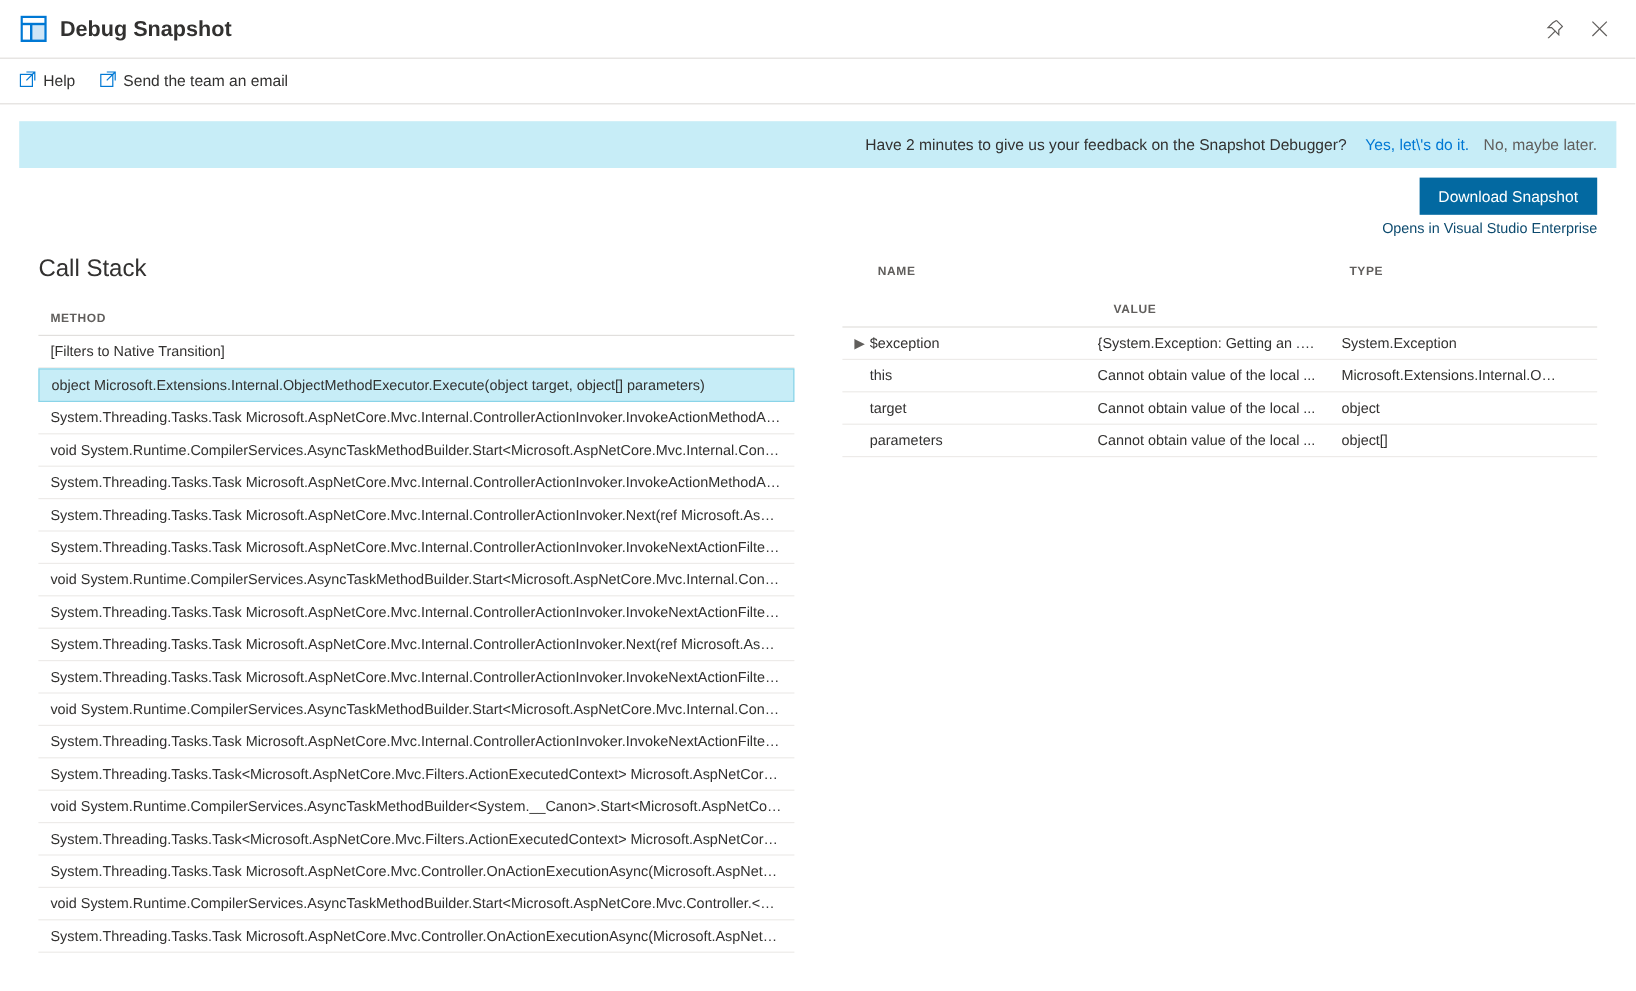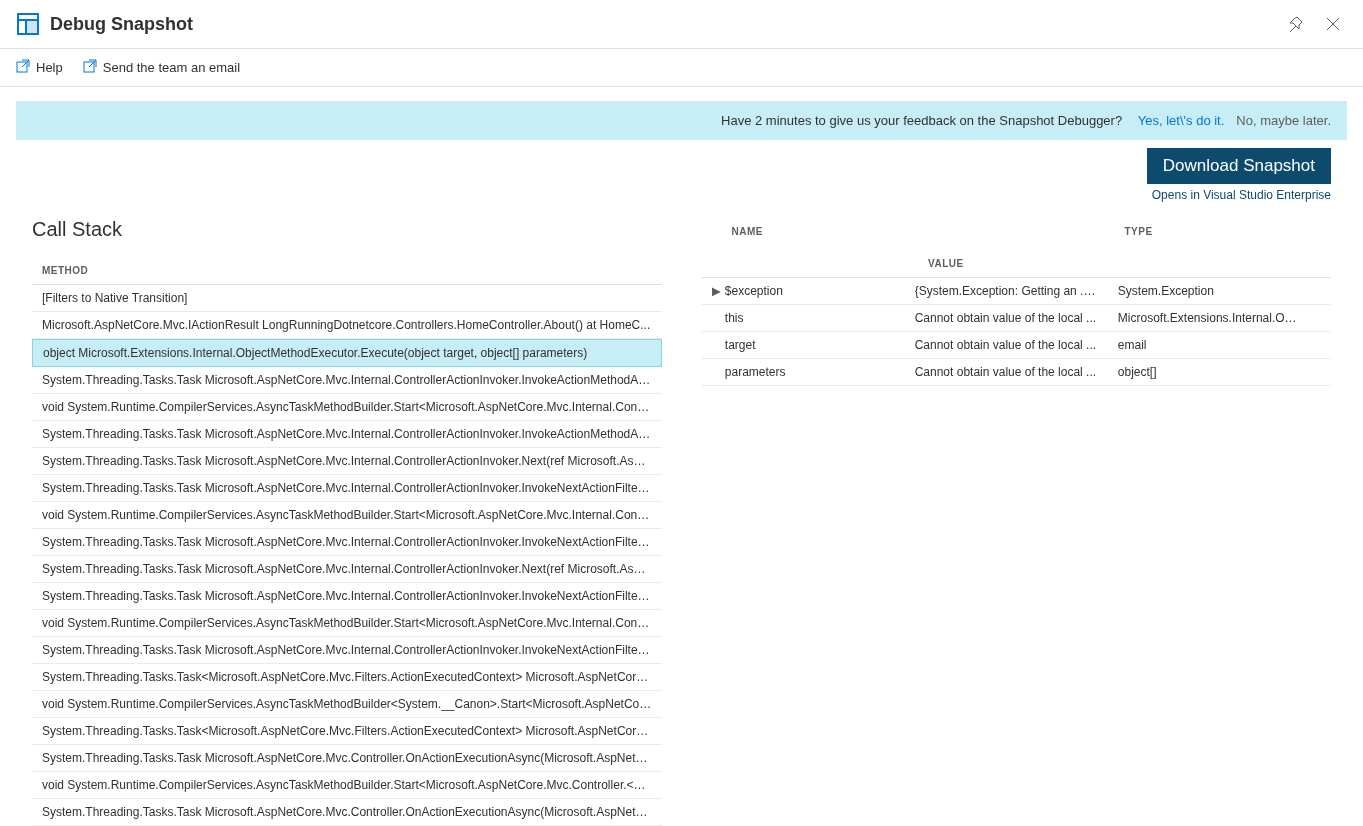--- a/index.html
+++ b/index.html
@@ -13,21 +13,21 @@
 .icon-btn { cursor: pointer; background: none; border: none; color: #605e5c; width: 28px; height: 28px; display: inline-flex; align-items: center; justify-content: center; }
 
 .toolbar { display: flex; align-items: center; gap: 20px; padding: 10px 16px; border-bottom: 1px solid #e1dfdd; }
 .toolbar-link { display: inline-flex; align-items: center; gap: 6px; color: #323130; text-decoration: none; cursor: pointer; font-size: 13px; }
 
 .feedback-bar { background: #c7edf7; padding: 12px 16px; margin: 14px 16px 0; display: flex; align-items: center; gap: 6px; font-size: 13px; justify-content: flex-end; }
 .feedback-link { color: #0078d4; cursor: pointer; }
 .feedback-decline { color: #605e5c; cursor: pointer; margin-left: 6px; }
 
 .download-area { text-align: right; padding: 8px 32px 0; }
-.download-btn { background: #0c4a6e; color: #fff; border: none; padding: 8px 16px; font-size: 17px; cursor: pointer; }
+.download-btn { background: #0369a1; color: #fff; border: none; padding: 8px 16px; font-size: 13px; cursor: pointer; }
 .download-note { font-size: 12px; color: #0c4a6e; margin-top: 4px; }
 
 .main { display: flex; gap: 40px; padding: 16px 32px; }
 .col { flex: 1; min-width: 0; }
 
 .section-title { font-size: 20px; font-weight: 300; margin-bottom: 16px; }
 
 .col-headers { display: flex; border-bottom: 1px solid #e1dfdd; padding: 8px 10px; font-size: 10px; font-weight: 600; color: #605e5c; text-transform: uppercase; letter-spacing: 0.5px; }
 .col-method { flex: 1; }
 .col-n { flex: 1; margin-left: 20px; }
@@ -109,21 +109,20 @@
 </div>
 
 <div class="main">
   <div class="col">
     <div class="section-title">Call Stack</div>
     <div class="col-headers">
       <div class="col-method">METHOD</div>
     </div>
     <div class="stack-list" id="stack-list">
         <div class="stack-row">[Filters to Native Transition]</div>
-        <div class="stack-row">Microsoft.AspNetCore.Mvc.IActionResult LongRunningDotnetcore.Controllers.HomeController.About() at HomeC...</div>
         <div class="stack-row selected">object Microsoft.Extensions.Internal.ObjectMethodExecutor.Execute(object target, object[] parameters)</div>
         <div class="stack-row">System.Threading.Tasks.Task Microsoft.AspNetCore.Mvc.Internal.ControllerActionInvoker.InvokeActionMethodAsy...</div>
         <div class="stack-row">void System.Runtime.CompilerServices.AsyncTaskMethodBuilder.Start&lt;Microsoft.AspNetCore.Mvc.Internal.Control...</div>
         <div class="stack-row">System.Threading.Tasks.Task Microsoft.AspNetCore.Mvc.Internal.ControllerActionInvoker.InvokeActionMethodAsy...</div>
         <div class="stack-row">System.Threading.Tasks.Task Microsoft.AspNetCore.Mvc.Internal.ControllerActionInvoker.Next(ref Microsoft.AspN...</div>
         <div class="stack-row">System.Threading.Tasks.Task Microsoft.AspNetCore.Mvc.Internal.ControllerActionInvoker.InvokeNextActionFilterAs...</div>
         <div class="stack-row">void System.Runtime.CompilerServices.AsyncTaskMethodBuilder.Start&lt;Microsoft.AspNetCore.Mvc.Internal.Control...</div>
         <div class="stack-row">System.Threading.Tasks.Task Microsoft.AspNetCore.Mvc.Internal.ControllerActionInvoker.InvokeNextActionFilterAs...</div>
         <div class="stack-row">System.Threading.Tasks.Task Microsoft.AspNetCore.Mvc.Internal.ControllerActionInvoker.Next(ref Microsoft.AspN...</div>
         <div class="stack-row">System.Threading.Tasks.Task Microsoft.AspNetCore.Mvc.Internal.ControllerActionInvoker.InvokeNextActionFilterAs...</div>
@@ -151,21 +150,21 @@
           <div>System.Exception</div>
         </div>
         <div class="locals-row">
           <div><span class="expand-arrow"></span> this</div>
           <div>Cannot obtain value of the local ...</div>
           <div>Microsoft.Extensions.Internal.Obj...</div>
         </div>
         <div class="locals-row">
           <div><span class="expand-arrow"></span> target</div>
           <div>Cannot obtain value of the local ...</div>
-          <div>email</div>
+          <div>object</div>
         </div>
         <div class="locals-row">
           <div><span class="expand-arrow"></span> parameters</div>
           <div>Cannot obtain value of the local ...</div>
           <div>object[]</div>
         </div>
       </div>
   </div>
 </div>
 

